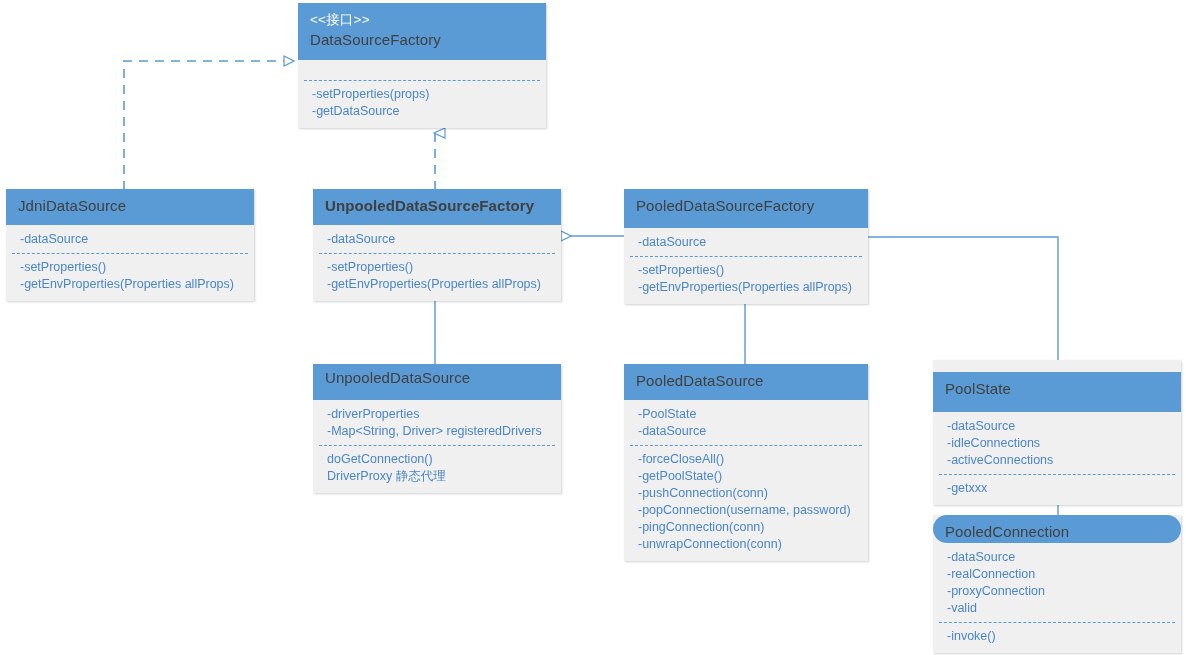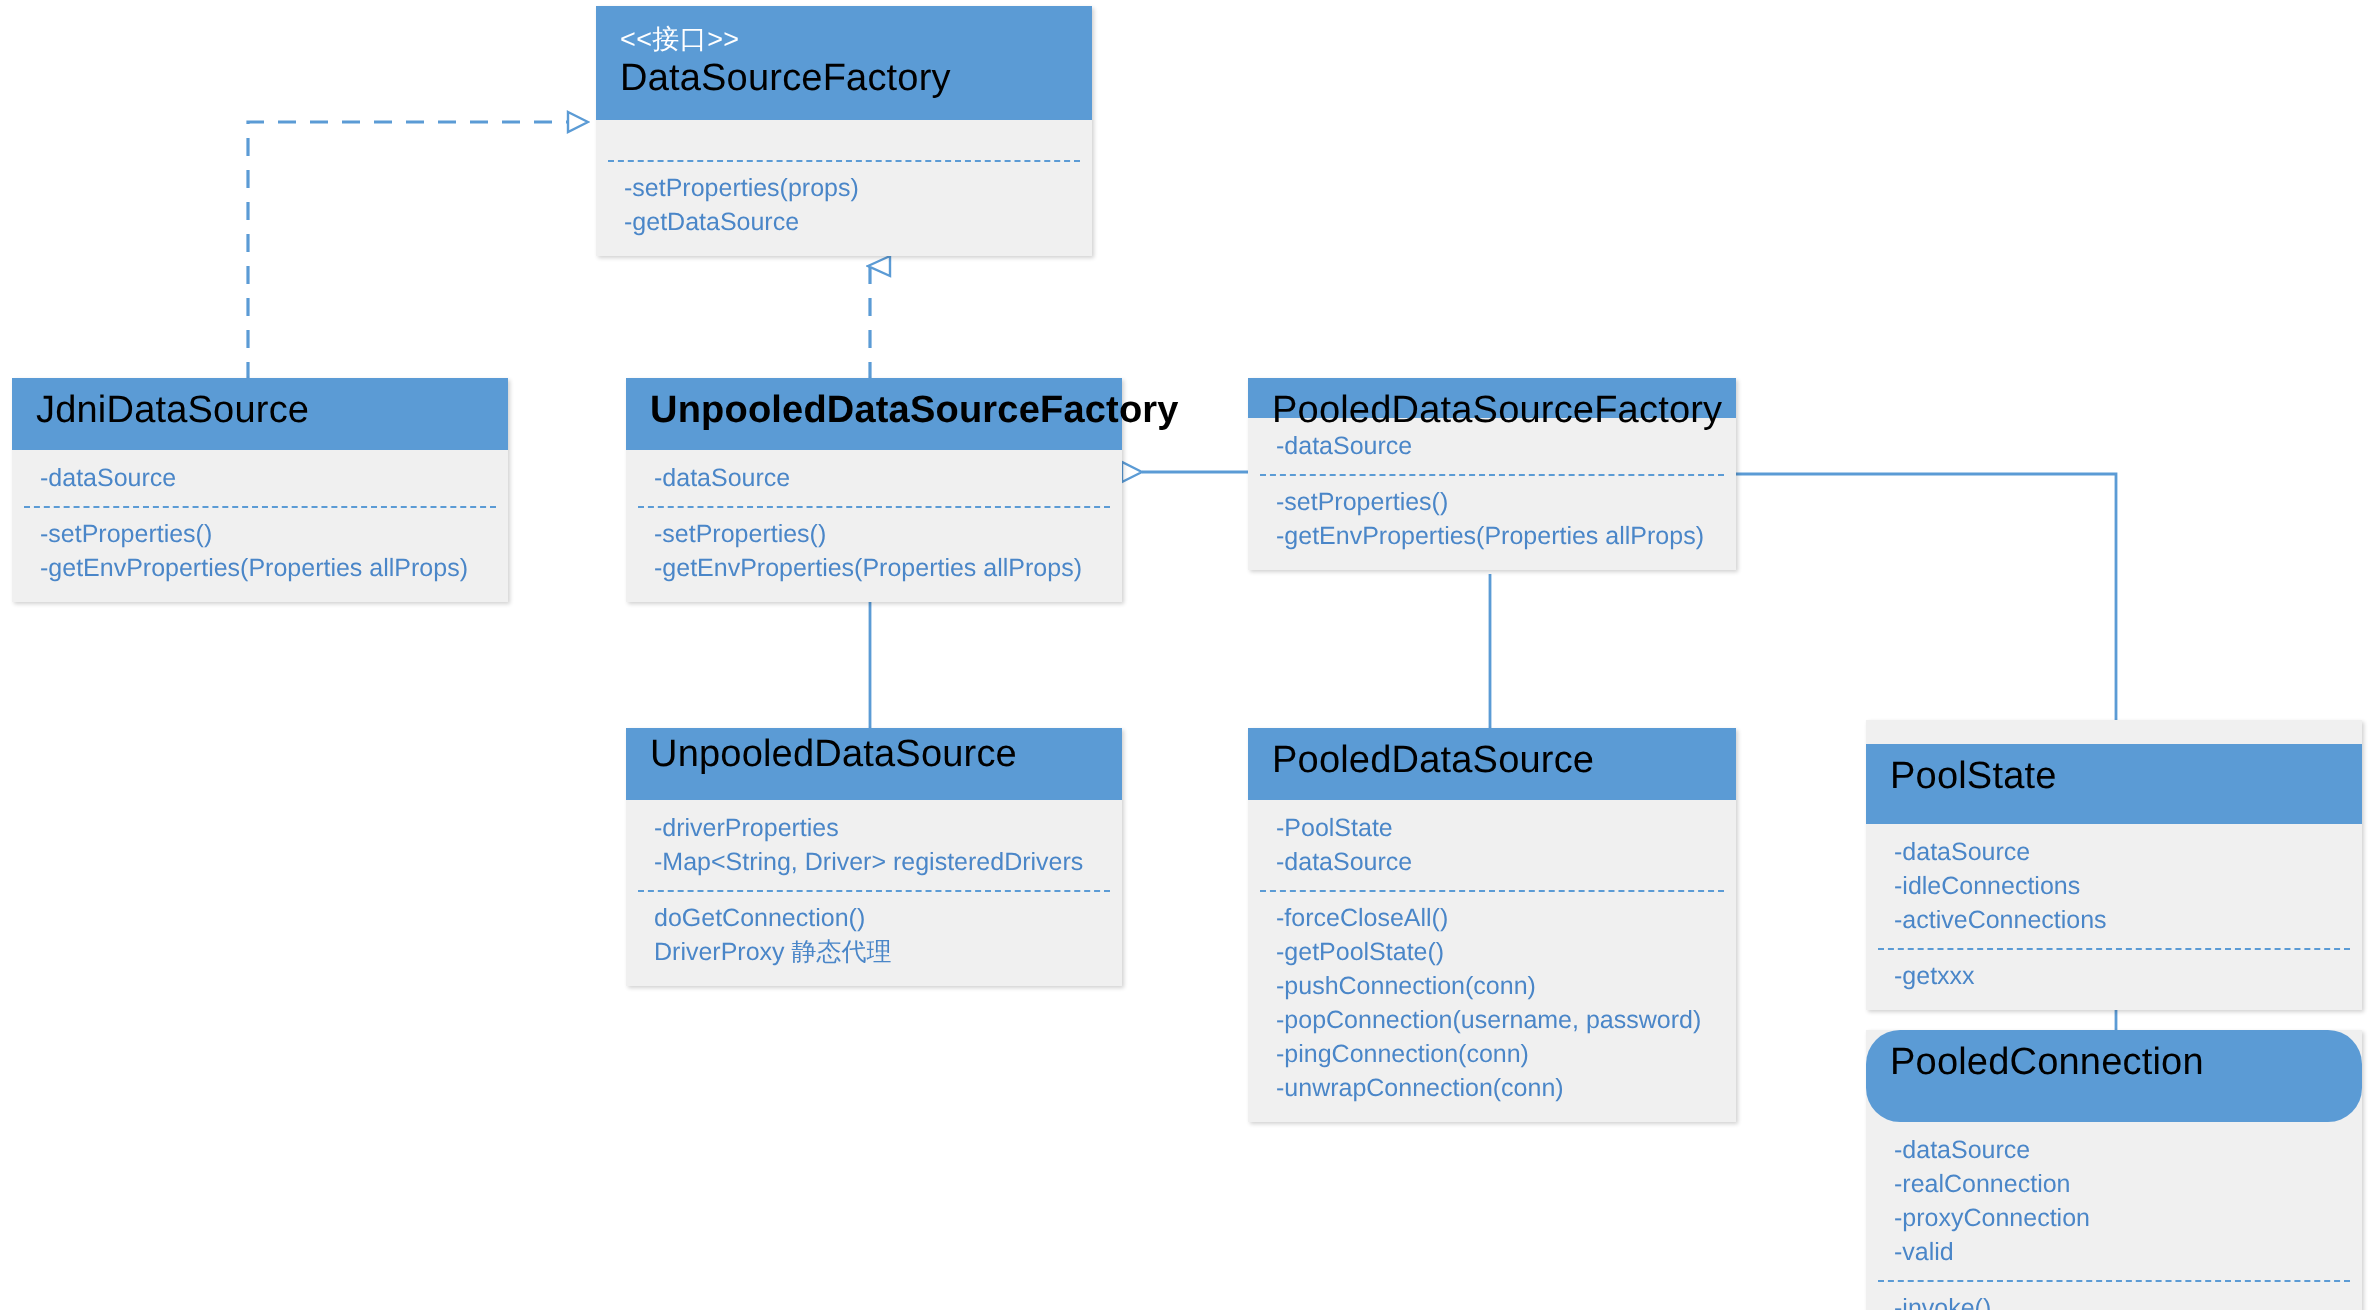--- a/index.html
+++ b/index.html
@@ -40,23 +40,23 @@
     box-sizing: border-box;
   }
   .stereotype {
     font-size: 13.5px;
     line-height: 19px;
     color: #ffffff;
     display: block;
     letter-spacing: 0.2px;
   }
   .class-name {
-    font-size: 19px;
+    font-size: 15px;
     line-height: 22px;
-    color: #000000;
+    color: #404040;
     display: block;
     letter-spacing: 0.1px;
   }
   .uml-body {
     background: #F0F0F0;
     padding: 4px 0 5px 0;
     box-sizing: border-box;
   }
   .compartment {
     padding: 2px 0 3px 0;
@@ -151,21 +151,21 @@
       </div>
       <div class="divider"></div>
       <div class="compartment">
         <div class="member">-setProperties()</div>
         <div class="member">-getEnvProperties(Properties allProps)</div>
       </div>
     </div>
   </div>
 
   <div class="uml-class" style="left:624px; top:189px; width:244px;">
-    <div class="uml-header" style="height:20px; padding-top:6px;">
+    <div class="uml-header" style="height:39px; padding-top:6px;">
       <span class="class-name">PooledDataSourceFactory</span>
     </div>
     <div class="uml-body">
       <div class="compartment">
         <div class="member">-dataSource</div>
       </div>
       <div class="divider"></div>
       <div class="compartment">
         <div class="member">-setProperties()</div>
         <div class="member">-getEnvProperties(Properties allProps)</div>
@@ -222,21 +222,21 @@
         <div class="member">-activeConnections</div>
       </div>
       <div class="divider"></div>
       <div class="compartment">
         <div class="member">-getxxx</div>
       </div>
     </div>
   </div>
 
   <div class="uml-class" style="left:933px; top:515px; width:248px;">
-    <div class="uml-header" style="height:46px; padding-top:6px;border-radius:17px;">
+    <div class="uml-header" style="height:28px; padding-top:6px;border-radius:17px;">
       <span class="class-name">PooledConnection</span>
     </div>
     <div class="uml-body">
       <div class="compartment">
         <div class="member">-dataSource</div>
         <div class="member">-realConnection</div>
         <div class="member">-proxyConnection</div>
         <div class="member">-valid</div>
       </div>
       <div class="divider"></div>

